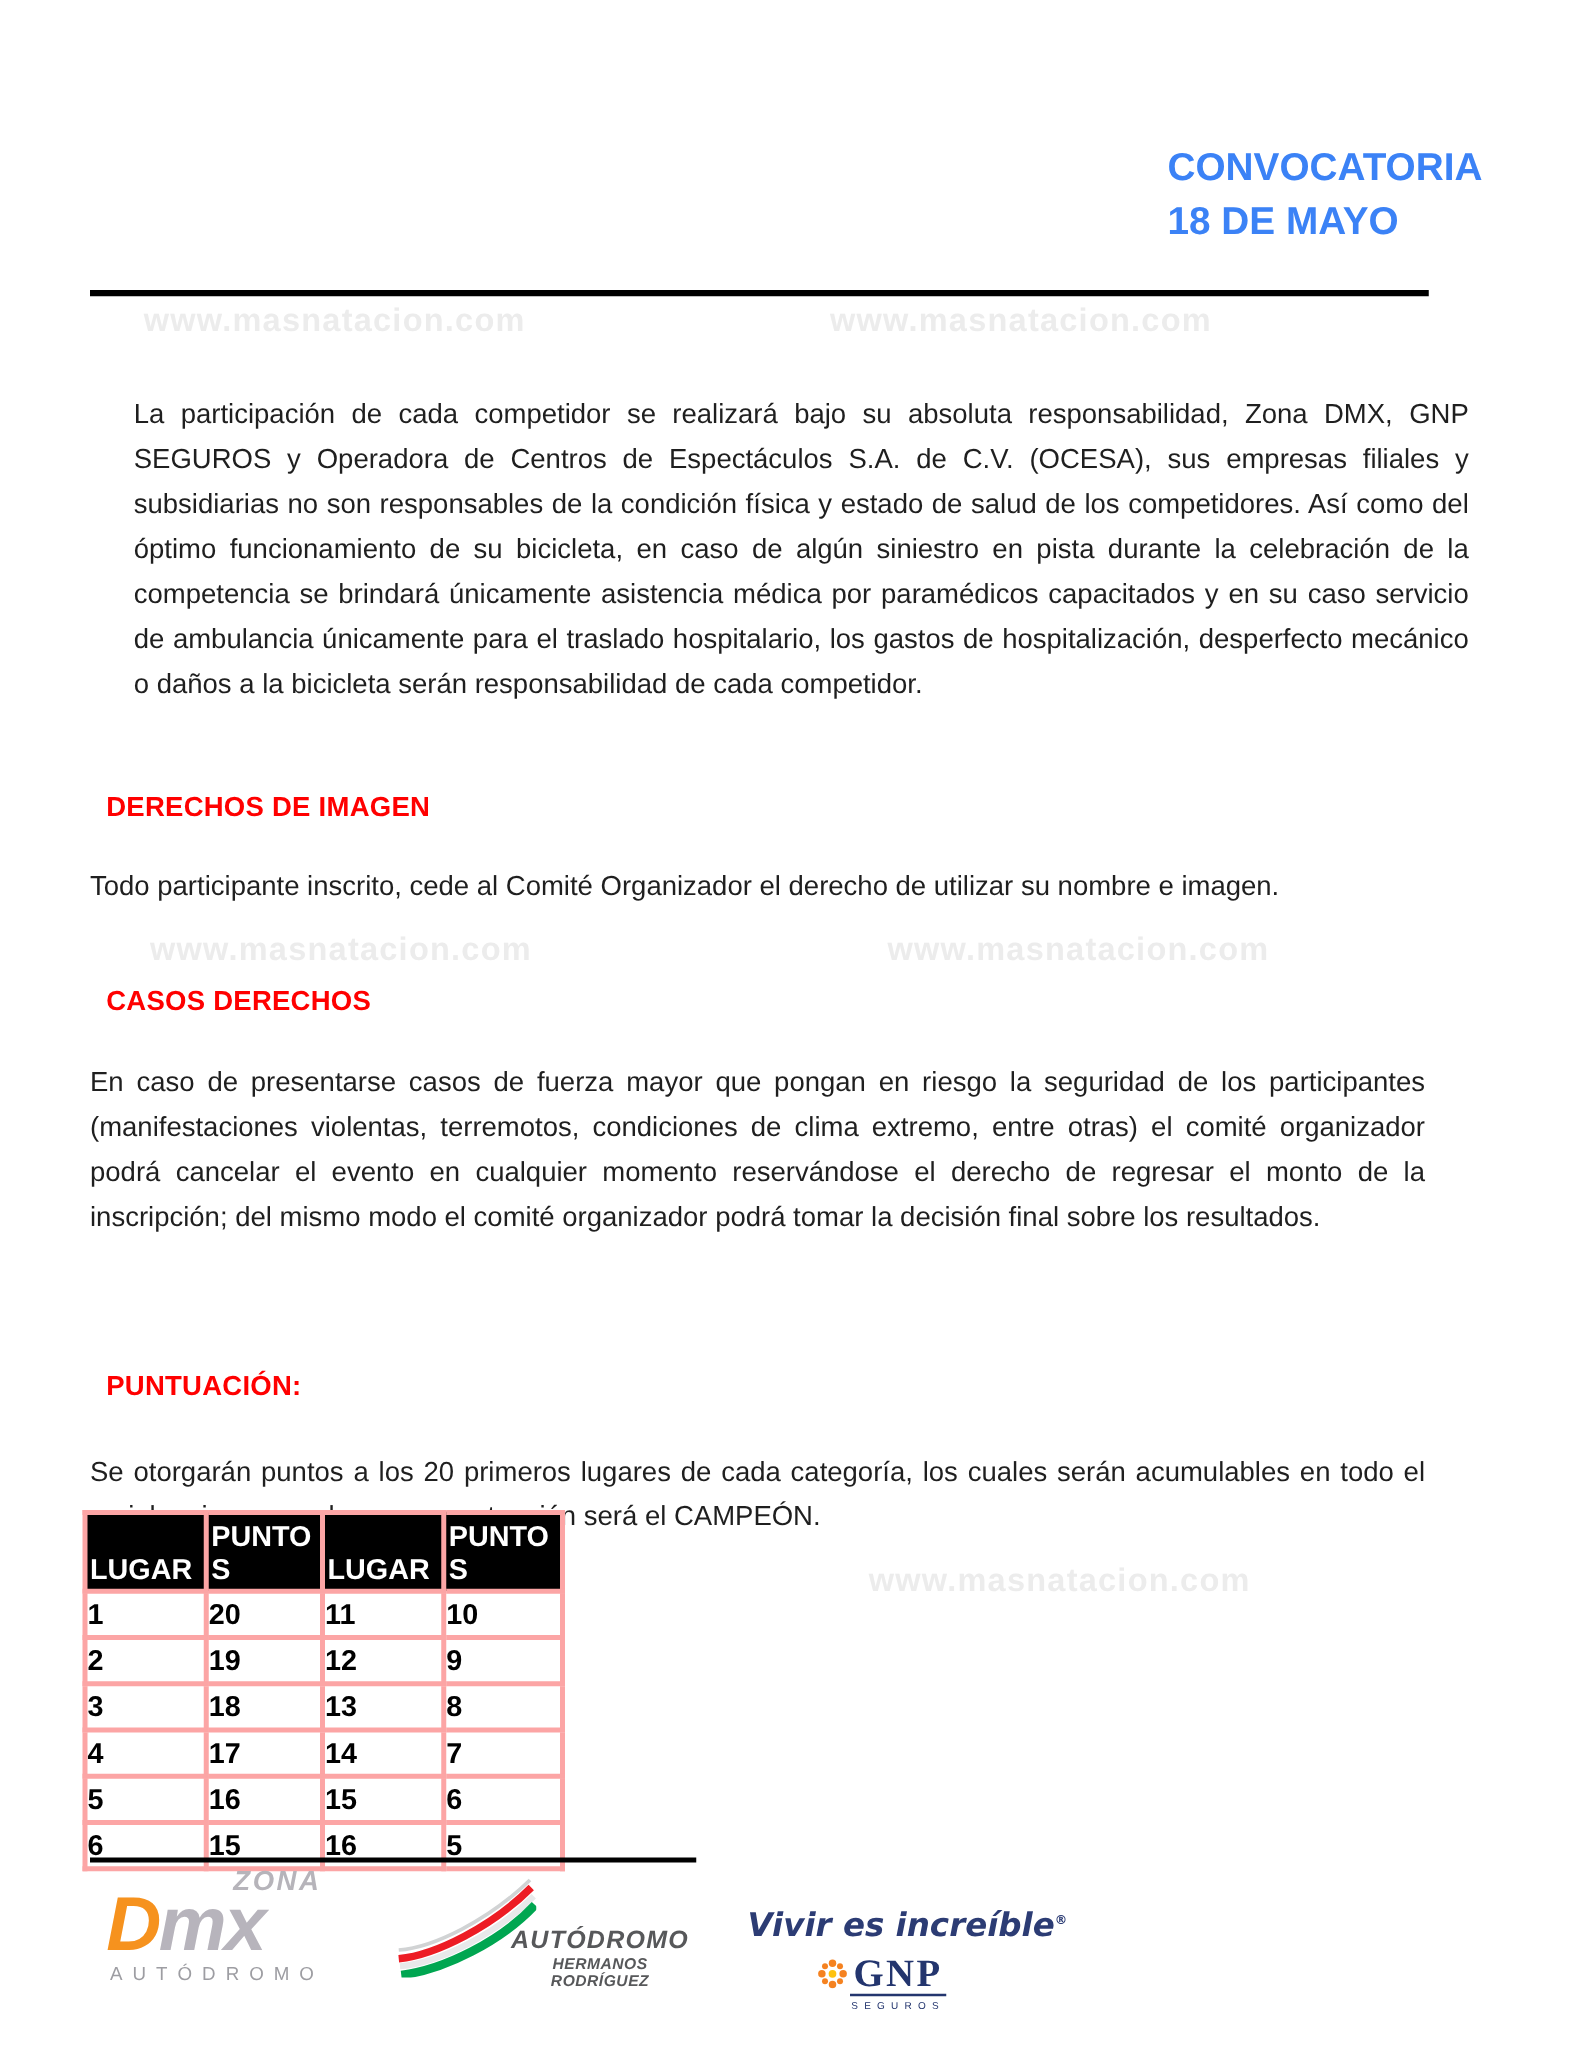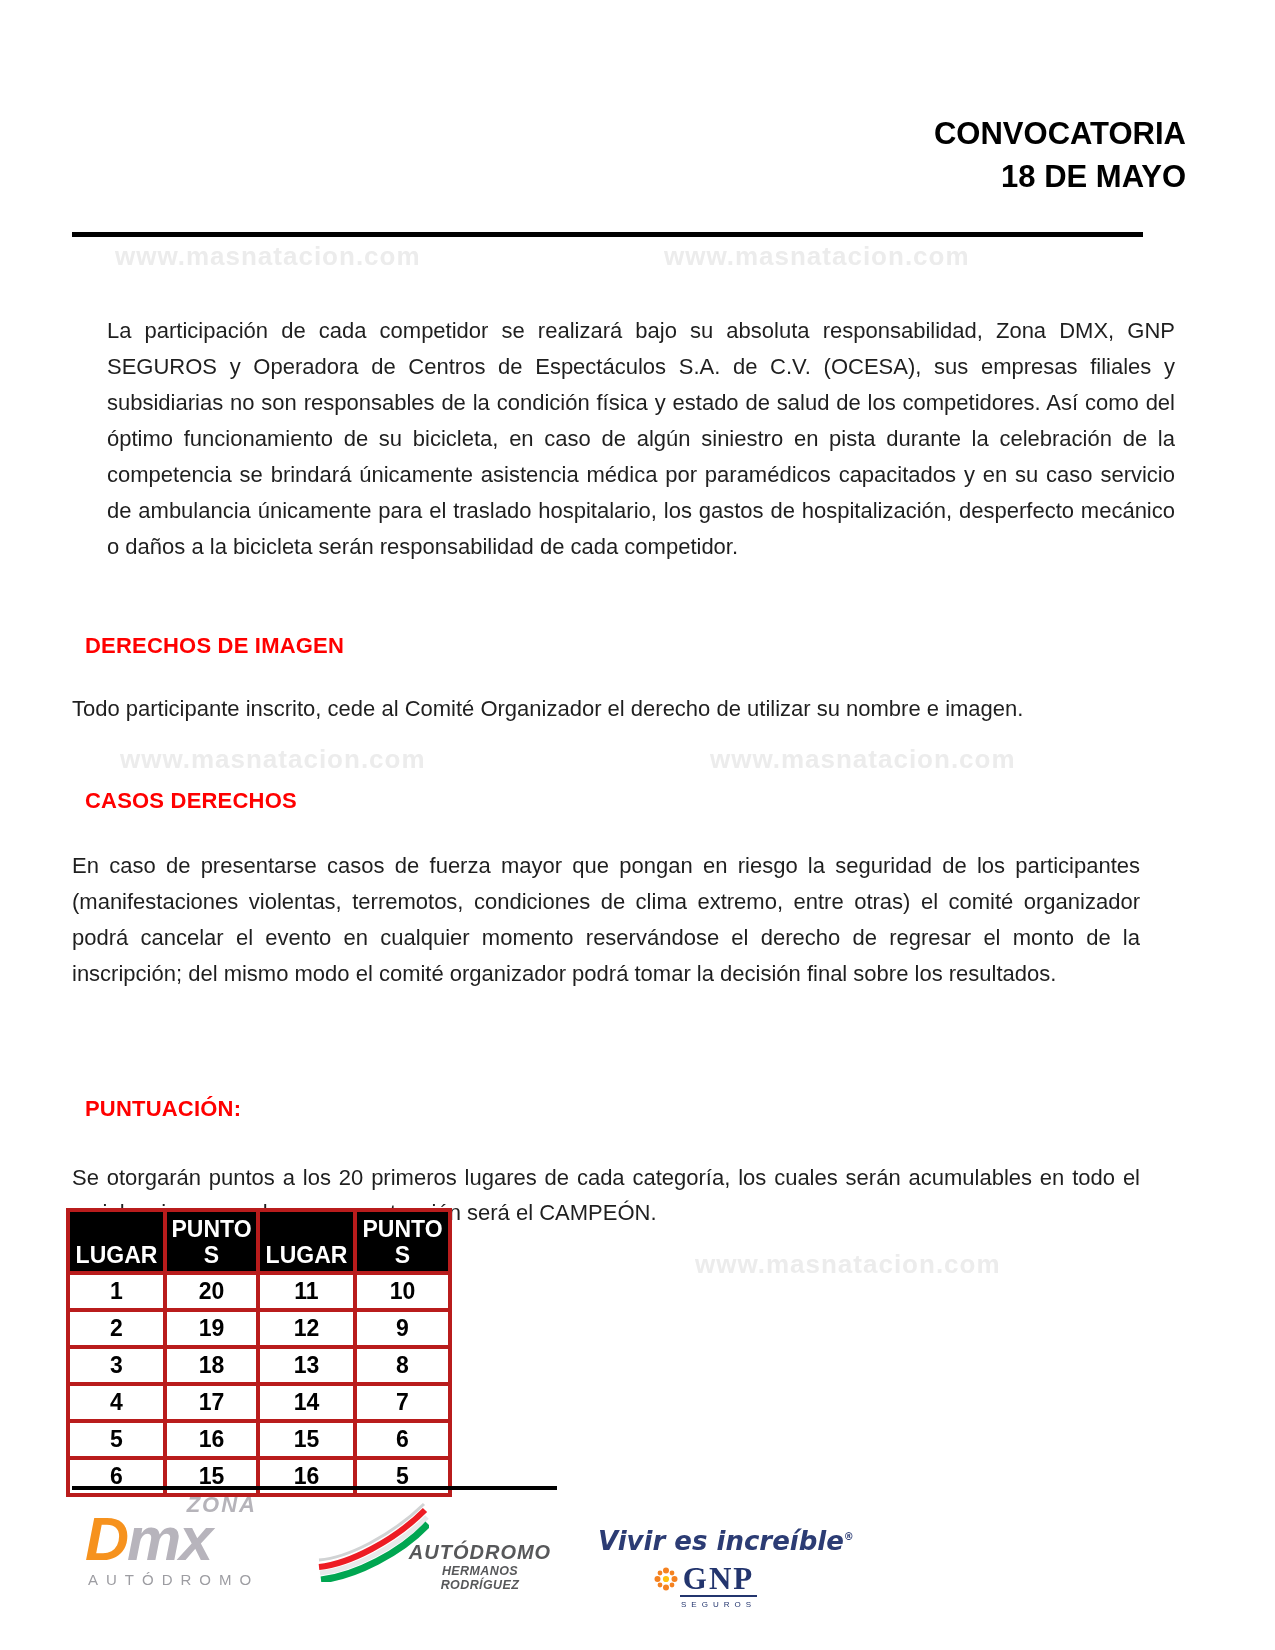--- a/index.html
+++ b/index.html
@@ -1,20 +1,20 @@
 <!DOCTYPE html>
 <html><head>
 <meta charset="utf-8">
 <style>
   html,body{margin:0;padding:0;background:#fff;}
   .page{position:relative;width:1275px;height:1650px;background:#fff;overflow:hidden;
         font-family:"Liberation Sans",sans-serif;color:#1f1f1f;}
 
-  .doc-title{position:absolute;top:112px;right:89px;text-align:right;
-             font-size:31px;font-weight:bold;line-height:43px;color:#000000;}
+  .doc-title{position:absolute;top:112px;right:89px;text-align:left;
+             font-size:31px;font-weight:bold;line-height:43px;color:#3b82f6;}
   .rule{position:absolute;background:#000;}
   .rule-title{top:232px;left:72px;width:1071px;height:5px;}
   .rule-footer{top:1486px;left:72px;width:485px;height:4px;}
 
   .watermark{position:absolute;font-size:26px;font-weight:bold;color:#ececec;
              letter-spacing:1px;white-space:nowrap;}
 
   .para{position:absolute;left:72px;width:1068px;font-size:22px;line-height:36px;
         text-align:justify;color:#1f1f1f;}
   .p-intro{top:291px;margin-left:35px;}
@@ -24,21 +24,21 @@
 
   .red-heading{position:absolute;left:85px;font-size:22px;font-weight:bold;
                color:#ff0000;letter-spacing:0.2px;}
   .h-derechos{top:633px;}
   .h-casos{top:788px;}
   .h-punt{top:1096px;}
 
   
   .points-table{position:absolute;top:1208px;left:66px;border-collapse:collapse;
                 table-layout:fixed;width:382px;}
-  .points-table th,.points-table td{border:4px solid #b91c1c;text-align:center;
+  .points-table th,.points-table td{border:4px solid #fca5a5;text-align:left;
                 padding:0;font-weight:bold;margin-top:24px;}
   .points-table th{background:#000;color:#fff;font-size:23px;line-height:26px;
                 vertical-align:bottom;word-break:break-all;padding:2px 2px 3px;height:54px;}
   .points-table td{font-size:23px;height:33px;background:#fff;color:#000;}
   .cell-lugar{background:#cdcbd1;
       background-image:repeating-conic-gradient(#c6c3ca 0% 25%,#e2dfe4 0% 50%);
       background-size:6px 6px;
       box-shadow:inset 0 0 0 2px #fff;}
 
   

